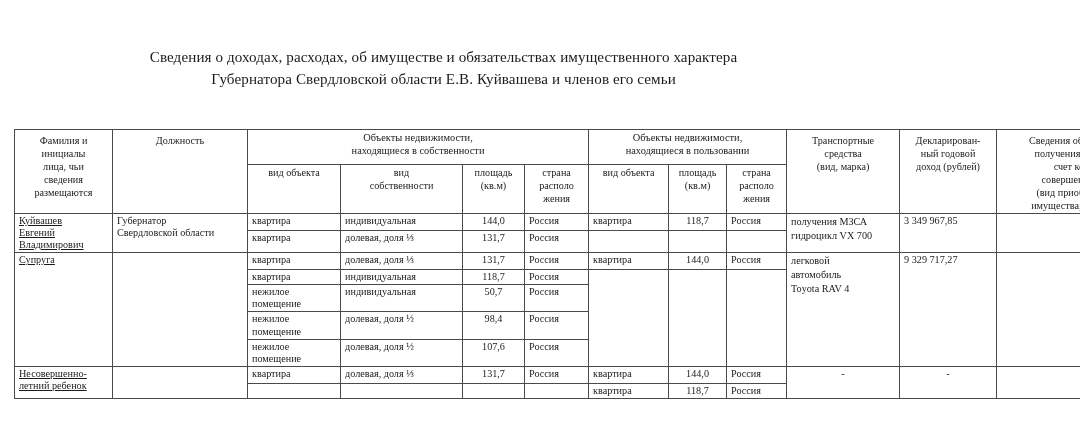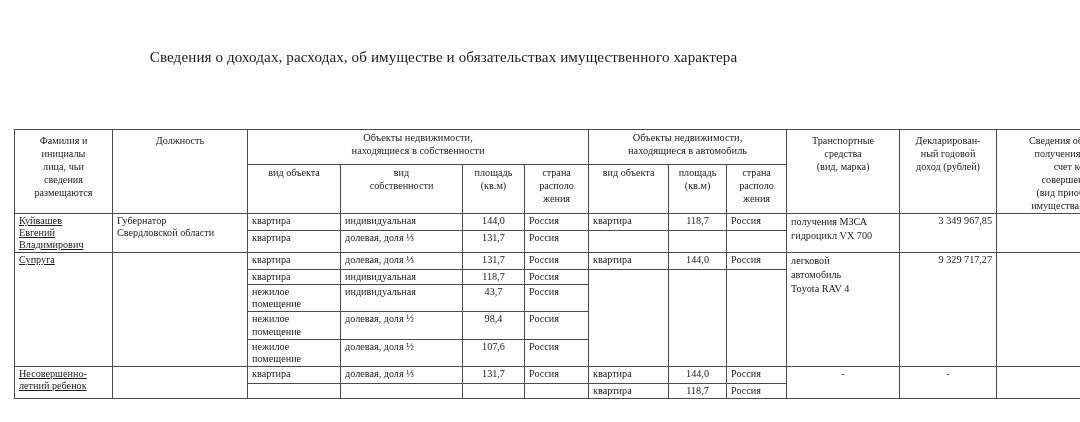--- a/index.html
+++ b/index.html
@@ -89,21 +89,21 @@
     padding-left: 5px;
   }
   td.type-cell { padding-left: 5px; }
   td.own-cell  { padding-left: 12px; margin-top: 20px; }
   td.area-cell { text-align: center; }
   td.country-cell { padding-left: 7px; }
   td.use-type-cell { padding-left: 7px; }
   td.use-area-cell { text-align: center; }
   td.use-country-cell { padding-left: 7px; }
   td.transport-cell { padding-left: 6px; line-height: 1.34; }
-  td.income-cell { padding-left: 9px; text-align: right; }
+  td.income-cell { padding-left: 9px; }
   td.source-cell { text-align: center; vertical-align: top; padding-top: 3px; }
   .wrapline { display: block; }
 
   
   col.c-name    { width: 98px; }
   col.c-pos     { width: 135px; }
   col.c-otype   { width: 93px; }
   col.c-oown    { width: 122px; }
   col.c-oarea   { width: 62px; }
   col.c-ocountry{ width: 64px; }
@@ -116,20 +116,21 @@
 
   .row-tall td { height: 14px; }
 </style>
 </head>
 <body>
 
 <div class="page">
 
   <div class="doc-title">
     <span class="line line-1">Сведения о доходах, расходах, об имуществе и обязательствах имущественного характера</span>
+    <span class="line line-2">Губернатора Свердловской области Е.В. Куйвашева и членов его семьи</span>
   </div>
 
   <div class="table-wrap">
     <table class="decl">
       <colgroup>
         <col class="c-name">
           <col class="c-pos">
         <col class="c-otype">
           <col class="c-oown">
           <col class="c-oarea">
@@ -152,21 +153,21 @@
           </th>
           <th rowspan="2" class="grp">
             <span class="wrapline">Должность</span>
           </th>
           <th colspan="4" class="hdr-big">
             <span class="wrapline">Объекты недвижимости,</span>
             <span class="wrapline">находящиеся в собственности</span>
           </th>
           <th colspan="3" class="hdr-big">
             <span class="wrapline">Объекты недвижимости,</span>
-            <span class="wrapline">находящиеся в автомобиль</span>
+            <span class="wrapline">находящиеся в пользовании</span>
           </th>
           <th rowspan="2" class="grp">
             <span class="wrapline">Транспортные</span>
             <span class="wrapline">средства</span>
             <span class="wrapline">(вид, марка)</span>
           </th>
           <th rowspan="2" class="grp">
             <span class="wrapline">Декларирован-</span>
             <span class="wrapline">ный годовой</span>
             <span class="wrapline">доход (рублей)</span>
@@ -273,21 +274,21 @@
             <td rowspan="4"></td>
             <td rowspan="4"></td>
             <td rowspan="4"></td>
           </tr>
           <tr>
             <td class="type-cell">
               <span class="wrapline">нежилое</span>
               <span class="wrapline">помещение</span>
             </td>
             <td class="own-cell">индивидуальная</td>
-            <td class="area-cell">43,7</td>
+            <td class="area-cell">50,7</td>
             <td class="country-cell">Россия</td>
           </tr>
           <tr>
             <td class="type-cell">
               <span class="wrapline">нежилое</span>
               <span class="wrapline">помещение</span>
             </td>
             <td class="own-cell">долевая, доля ½</td>
             <td class="area-cell">98,4</td>
             <td class="country-cell">Россия</td>

